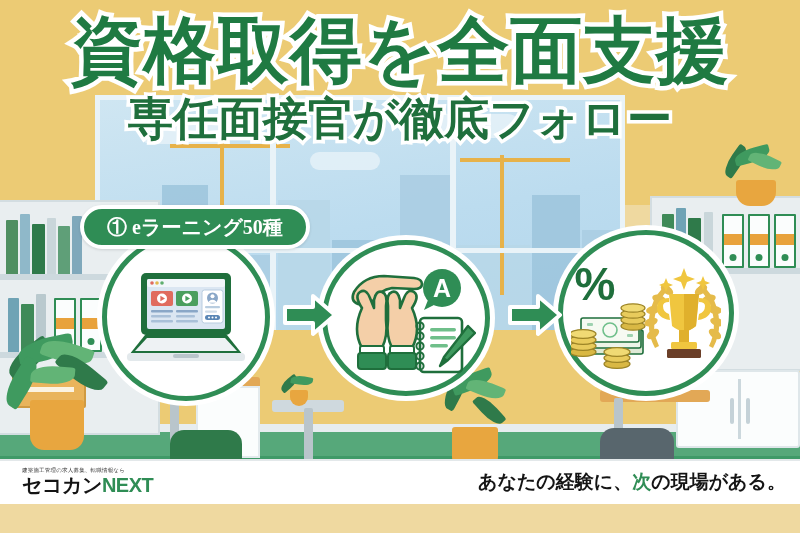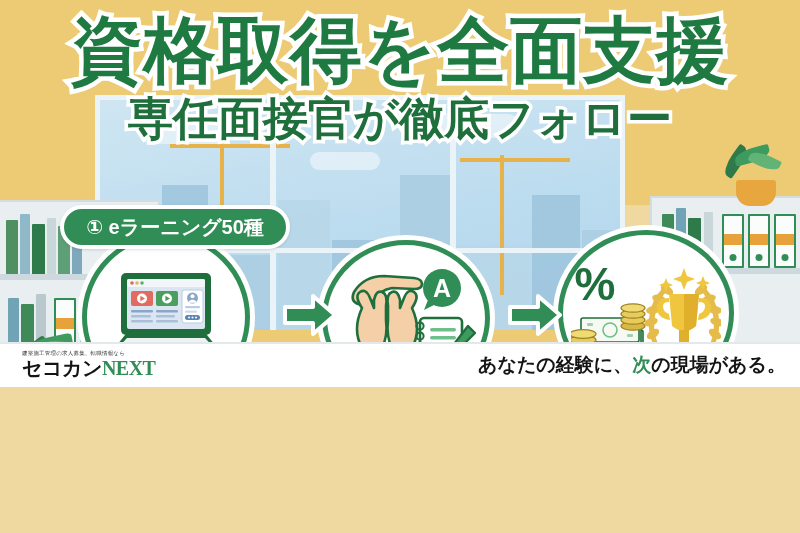--- a/index.html
+++ b/index.html
@@ -3,21 +3,21 @@
 <meta charset="utf-8">
 <title>資格取得を全面支援 - セコカンNEXT</title>
 <style>
   * { margin:0; padding:0; box-sizing:border-box; }
   html,body { width:800px; height:533px; overflow:hidden; }
   body {
     font-family:"Liberation Sans","DejaVu Sans",sans-serif;
     background:#efd9a0;
     position:relative;
   }
-  #banner { position:relative; width:800px; height:387px; overflow:hidden; }
+  #banner { position:relative; width:800px; height:504px; overflow:hidden; }
 
   
   .bg-layer { position:absolute; inset:0; }
   .wall-top { position:absolute; left:0; top:0; width:800px; height:205px; background:#eccb74; }
   .wall-mid { position:absolute; left:0; top:195px; width:800px; height:240px; background:#eccb74; }
   .window-pane {
     position:absolute; top:95px; left:95px; width:530px; height:300px;
     background:linear-gradient(170deg,#cfe6f2 0%,#bcdcef 45%,#aed3ea 100%);
     border:5px solid #e9f3f8;
   }
@@ -106,21 +106,21 @@
     display:flex; align-items:center;
   }
   .footer-rule { position:absolute; left:0; top:0; width:800px; height:2px; background:#e3e8ea; }
   .wc-logo { display:flex; align-items:center; margin-left:10px; }
   .wc-mark { position:relative; width:30px; height:26px; margin-right:6px; }
   .wc-text { font-size:11px; font-weight:bold; color:#2f8d55; line-height:1.15; }
   .sk-logo { margin-left:22px; }
   .sk-tag { font-size:5.5px; color:#3b3b3b; letter-spacing:.2px; white-space:nowrap; }
   .sk-name { font-size:20px; font-weight:bold; letter-spacing:-.5px; line-height:1.1; }
   .sk-name .jp { color:#141414; }
-  .sk-name .en { color:#2f8d55;font-family:Liberation Serif, serif; }
+  .sk-name .en { color:#2f8d55; }
   .footer-slogan {
     margin-left:auto; margin-right:14px;
     font-size:19px; font-weight:bold; color:#141414; white-space:nowrap;
   }
   .footer-slogan .hl { color:#2f8d55; }
 </style>
 </head>
 <body>
 
 <div id="banner">
@@ -277,21 +277,21 @@
     <div class="subheadline">専任面接官が徹底フォロー</div>
   </div>
 
   <svg class="arrow" style="left:283px;top:292px;" width="54" height="46" viewBox="0 0 54 46">
     <path d="M2 15 L30 15 L30 4 L52 23 L30 42 L30 31 L2 31 Z" fill="#2f8d55" stroke="#ffffff" stroke-width="4" stroke-linejoin="round"></path>
   </svg>
   <svg class="arrow" style="left:508px;top:292px;" width="54" height="46" viewBox="0 0 54 46">
     <path d="M2 15 L30 15 L30 4 L52 23 L30 42 L30 31 L2 31 Z" fill="#2f8d55" stroke="#ffffff" stroke-width="4" stroke-linejoin="round"></path>
   </svg>
 
-  <div class="step" style="left:60px;top:205px;width:230px;height:195px;">
+  <div class="step" style="left:80px;top:205px;width:230px;height:195px;font-family:Liberation Serif, serif;">
     <div class="step-circle" style="left:22px;top:28px;width:168px;height:168px;">
       <svg width="130" height="100" viewBox="0 0 130 100">
         <rect x="20" y="6" width="90" height="62" rx="5" fill="#1f6f3c"></rect>
         <rect x="26" y="12" width="78" height="50" rx="2" fill="#dbe6f2"></rect>
         <rect x="26" y="12" width="78" height="8" rx="2" fill="#f2f6fa"></rect>
         <circle cx="31" cy="16" r="1.8" fill="#e06b5e"></circle>
         <circle cx="36" cy="16" r="1.8" fill="#e3b84e"></circle>
         <circle cx="41" cy="16" r="1.8" fill="#5fae6e"></circle>
         <rect x="30" y="24" width="22" height="15" rx="2" fill="#e06b5e"></rect>
         <circle cx="41" cy="31.5" r="5" fill="#ffffff"></circle>

